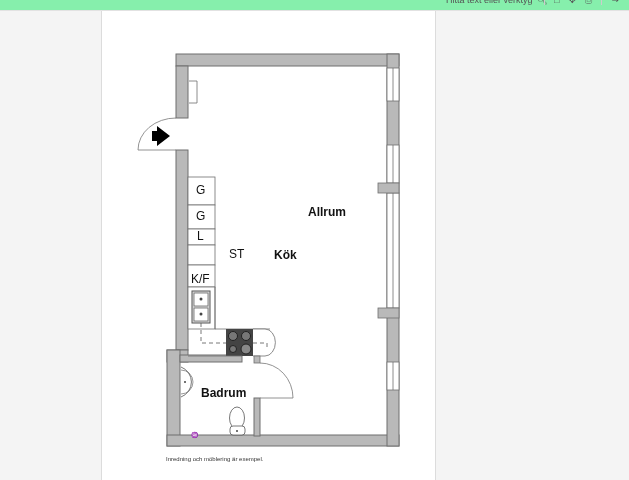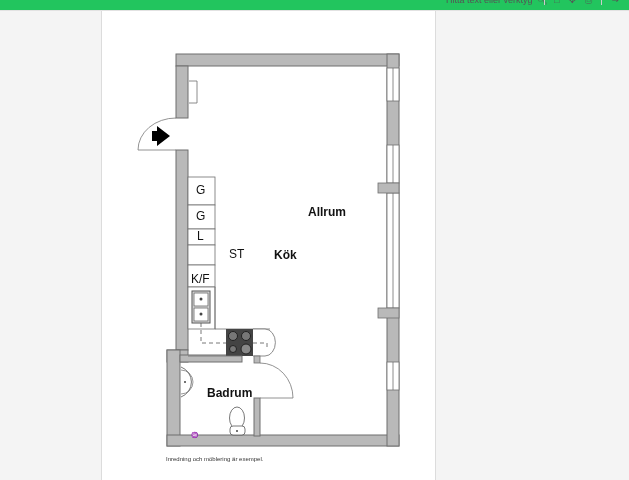--- a/index.html
+++ b/index.html
@@ -3,21 +3,21 @@
 <meta charset="utf-8">
 <style>
   html, body { margin:0; padding:0; }
   body {
     width:629px; height:480px; overflow:hidden; position:relative;
     background:#f4f4f4;
     font-family:"Liberation Sans", sans-serif;
   }
   .topbar {
     position:absolute; left:0; top:0; width:629px; height:10px;
-    background:#22c55e; border-bottom:1px solid #e2e2e2;
+    background:#86efac; border-bottom:1px solid #e2e2e2;
     overflow:hidden;
   }
   .topbar .search {
     position:absolute; left:446px; top:-6px; height:12px;
     display:flex; align-items:center; gap:4px;
     font-size:9px; color:#555;
   }
   .topbar .tools {
     position:absolute; left:544px; top:-6px; height:12px;
     display:flex; align-items:center; gap:9px;
@@ -150,21 +150,21 @@
     <ellipse cx="237" cy="418" rx="7.5" ry="11" fill="#fff" stroke="#555" stroke-width="0.8"></ellipse>
     <rect x="230" y="426" width="15" height="9" rx="3" fill="#fff" stroke="#555" stroke-width="0.8"></rect>
     <circle cx="237" cy="431" r="1" fill="#444"></circle>
   </g>
 
   <text x="191" y="437" font-size="6" fill="#333" font-family="Liberation Sans, sans-serif">♒</text>
 </svg>
 
 <span class="lbl room-lbl" style="left:308px;top:205px;">Allrum</span>
 <span class="lbl room-lbl" style="left:238px;top:248px;margin-left:36px;">Kök</span>
-<span class="lbl room-lbl" style="left:201px;top:386px;margin-left:6px;">Badrum</span>
+<span class="lbl room-lbl" style="left:201px;top:386px;">Badrum</span>
 
 <span class="lbl cab-lbl" style="left:196px;top:183px;">G</span>
 <span class="lbl cab-lbl" style="left:196px;top:209px;">G</span>
 <span class="lbl cab-lbl" style="left:197px;top:229px;">L</span>
 <span class="lbl cab-lbl" style="left:193px;top:247px;margin-left:36px;">ST</span>
 <span class="lbl cab-lbl" style="left:191px;top:272px;">K/F</span>
 
 <span class="footnote">Inredning och möblering är exempel.</span>
 
 </body></html>

